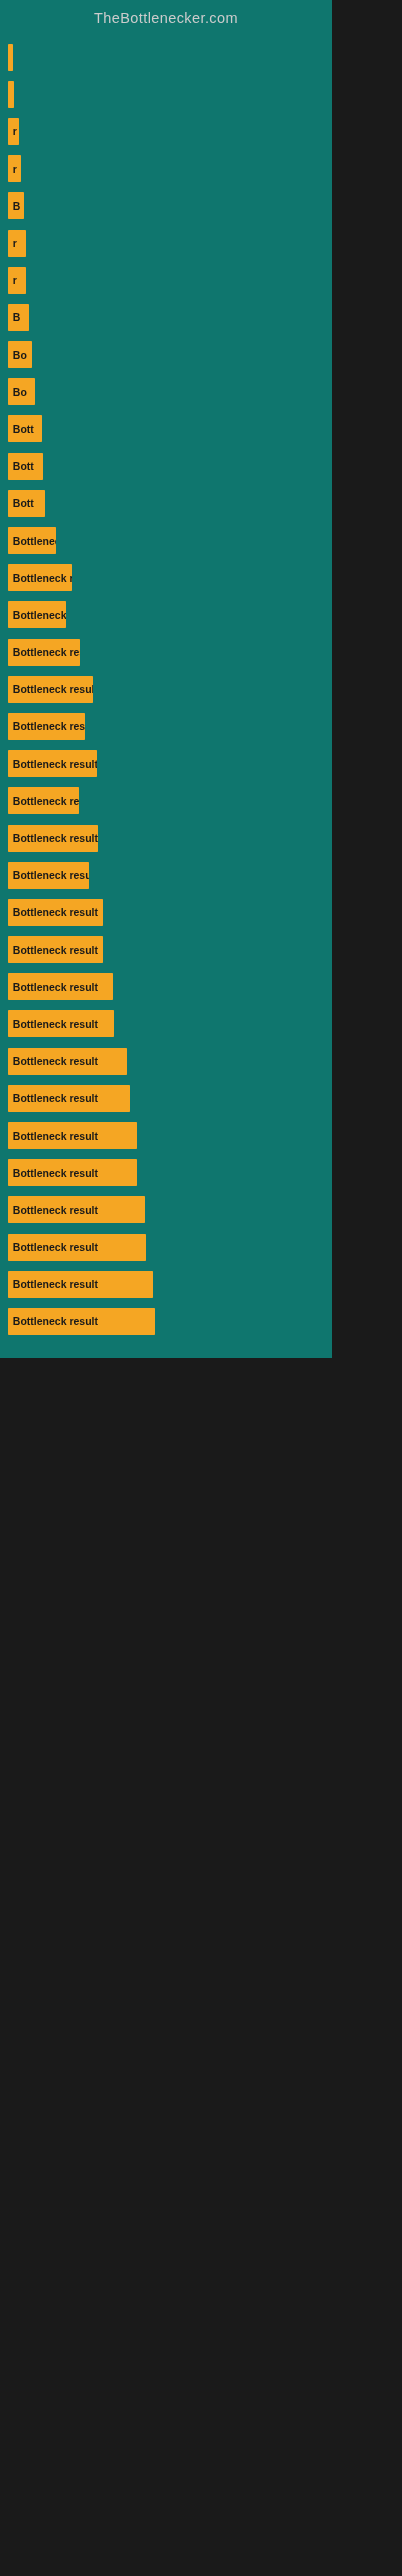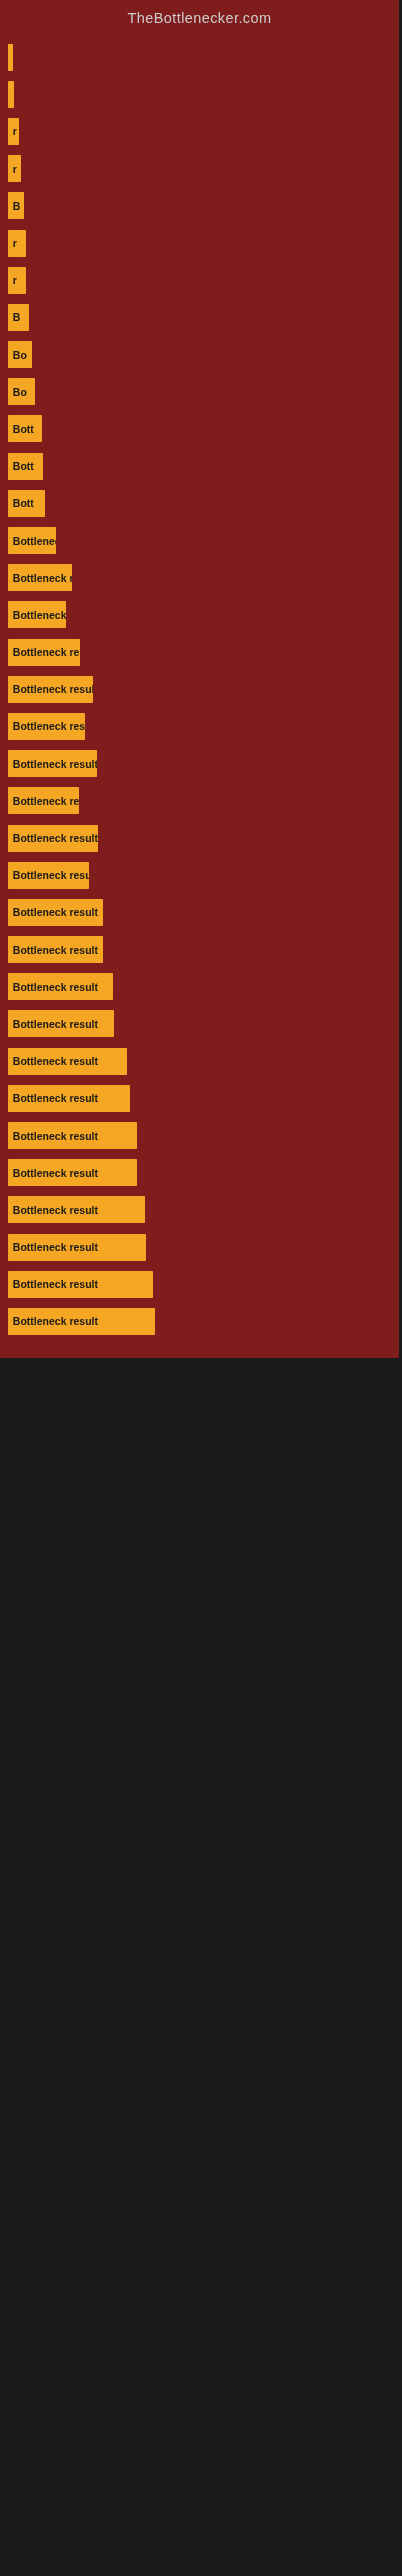--- a/index.html
+++ b/index.html
@@ -10,22 +10,22 @@
 
     body {
       background-color: #1a1a1a;
       width: 403px;
       min-height: 2576px;
       font-family: Arial, sans-serif;
       overflow-x: hidden;
     }
 
     .page-container {
-      width: 399px;
-      background-color: #7f1d1d;
+      width: 332px;
+      background-color: #0f766e;
       position: relative;
     }
 
     .site-title {
       text-align: center;
       color: #cccccc;
       font-size: 14.5px;
       padding: 9.7px 0 6.4px 0;
       letter-spacing: 0.4px;
     }

